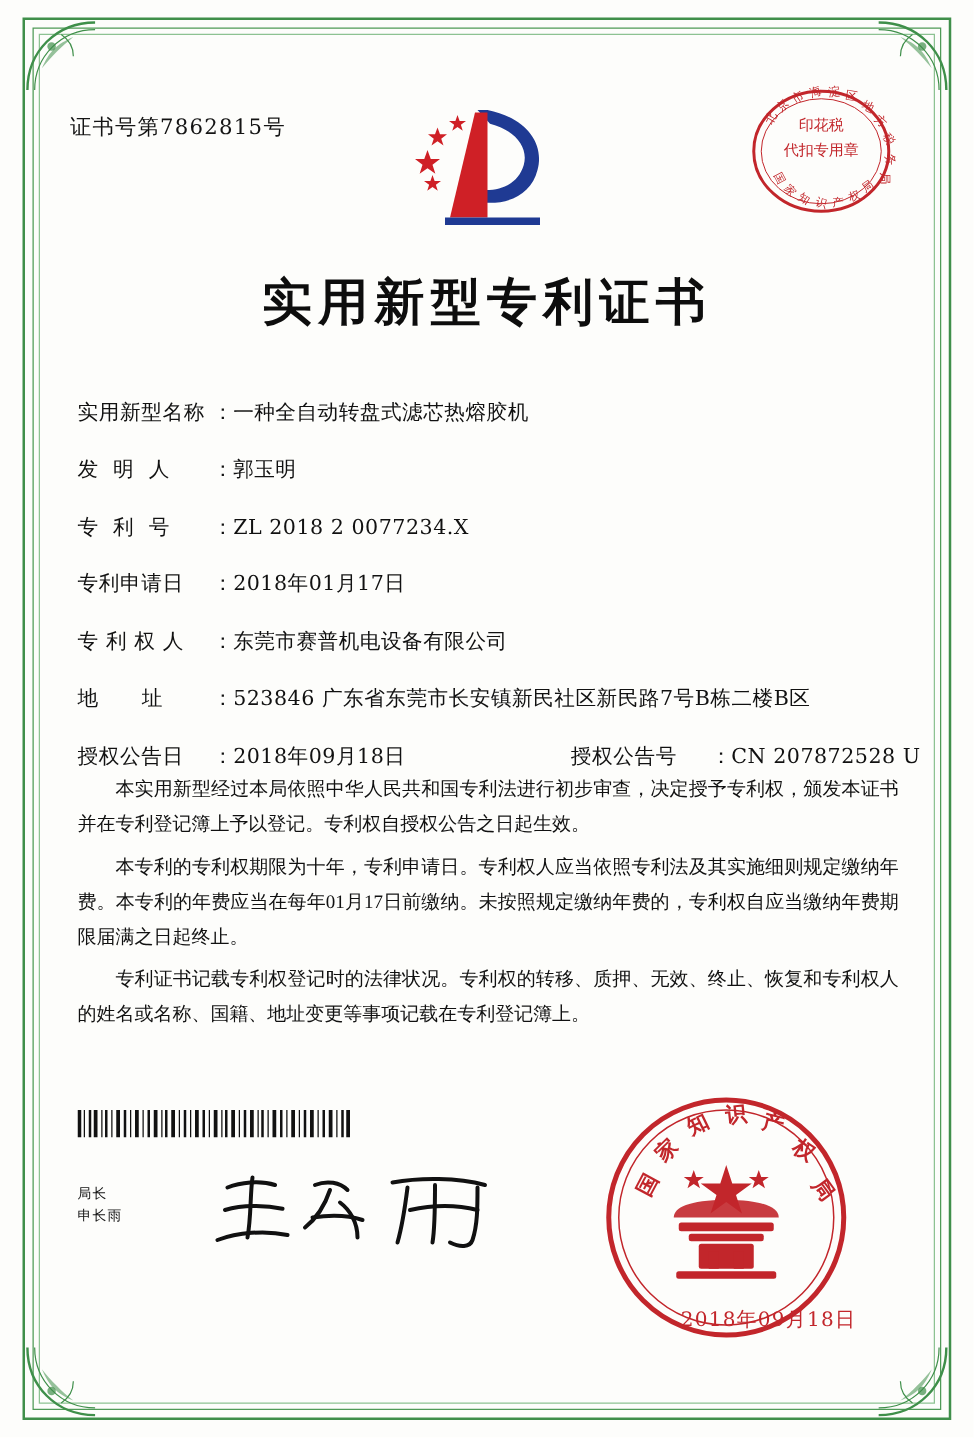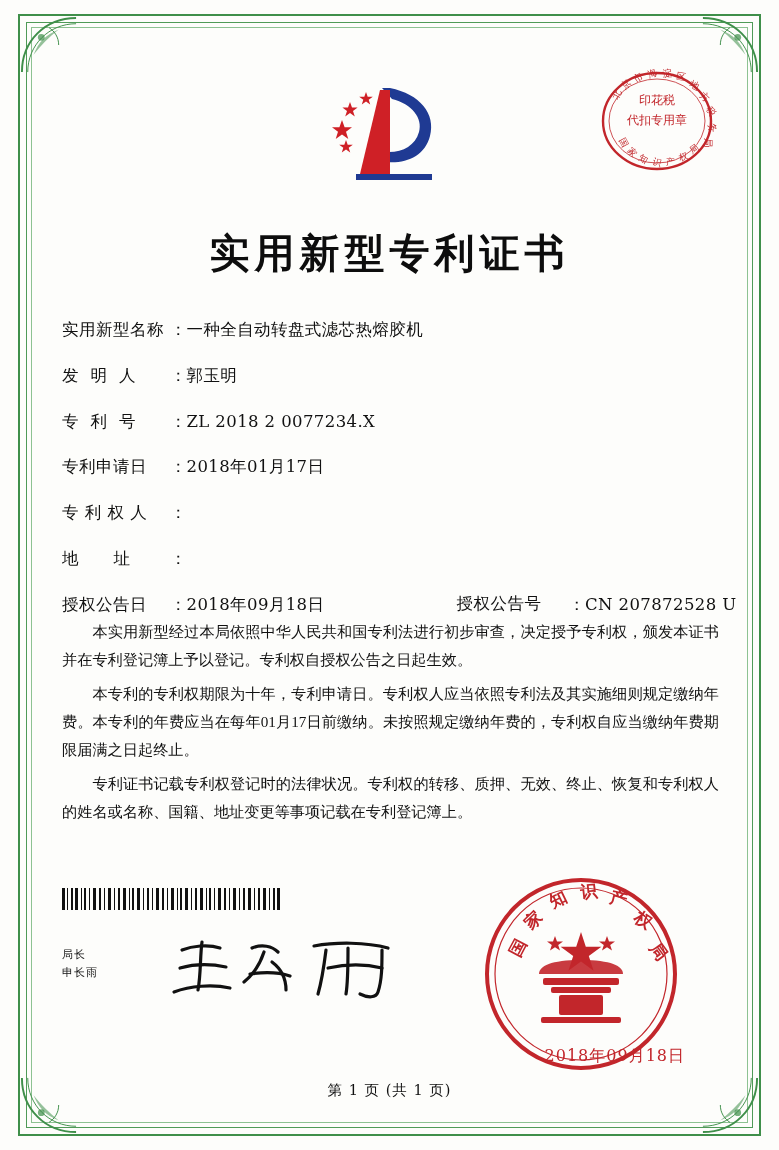--- a/index.html
+++ b/index.html
@@ -84,21 +84,21 @@
     right: 14px;
     top: 20px;
     width: 124px;
     height: 110px;
   }
   .seal-top svg { display:block; }
 
   .title {
     position: absolute;
     left: 0; right: 0;
-    top: 180px;
+    top: 168px;
     text-align: center;
     font-family: "DejaVu Serif", serif;
     font-weight: bold;
     font-size: 40px;
     letter-spacing: 5px;
     color: #0d0d0d;
   }
 
   
   .fields {
@@ -132,21 +132,20 @@
 
   .field-row.dual .field-value {
     flex: 0 0 auto;
     width: 270px;
   }
   .second-label {
     width: 112px;
     flex: 0 0 112px;
     white-space: pre;
     letter-spacing: 0.5px;
-    font-family: Liberation Mono, monospace;
   }
 
   
   .paras {
     position: absolute;
     left: 16px;
     right: 14px;
     top: 572px;
     font-family: Liberation Serif, serif;
     font-size: 15.2px;
@@ -261,20 +260,21 @@
       <path d="M2 58 C2 26 26 2 58 2" fill="none" stroke="currentColor" stroke-width="2"></path>
       <path d="M8 58 C8 30 30 8 58 8" fill="none" stroke="currentColor" stroke-width="1"></path>
       <path d="M14 40 C20 26 26 20 40 14 C30 22 22 30 14 40 Z" fill="currentColor" opacity="0.55"></path>
       <circle cx="22" cy="22" r="3.5" fill="currentColor" opacity="0.7"></circle>
       <path d="M30 12 C36 16 40 22 40 30" fill="none" stroke="currentColor" stroke-width="1"></path>
     </svg>
   </div>
 
   <div class="content">
 
+    <div class="cert-no">证书号第7862815号</div>
 
     <div class="logo">
       <svg viewBox="0 0 140 120">
 
         <path d="M62 14 L70 14 C100 20 116 40 110 62 C105 82 86 90 66 88 L66 78 C82 79 95 72 99 58 C103 44 92 30 72 25 Z" fill="#1f3a93"></path>
 
         <path d="M60 16 L70 16 L70 100 L40 100 Z" fill="#cf2026"></path>
 
         <path d="M36 100 L112 100 L112 106 L36 106 Z" fill="#1f3a93"></path>
 
@@ -337,24 +337,26 @@
         <span class="field-value">ZL 2018 2 0077234.X</span>
       </div>
       <div class="field-row">
         <span class="field-label">专利申请日</span>
         <span class="field-colon">：</span>
         <span class="field-value">2018年01月17日</span>
       </div>
       <div class="field-row">
         <span class="field-label">专 利 权 人</span>
         <span class="field-colon">：</span>
+        <span class="field-value">东莞市赛普机电设备有限公司</span>
       </div>
       <div class="field-row">
         <span class="field-label">地      址</span>
         <span class="field-colon">：</span>
+        <span class="field-value">523846 广东省东莞市长安镇新民社区新民路7号B栋二楼B区</span>
       </div>
       <div class="field-row dual">
         <span class="field-label">授权公告日</span>
         <span class="field-colon">：</span>
         <span class="field-value">2018年09月18日</span>
         <span class="second-label">授权公告号</span>
         <span class="field-colon">：</span>
         <span class="field-value">CN 207872528 U</span>
       </div>
     </div>
@@ -468,16 +470,15 @@
           <text transform="translate(100,24) rotate(-6)">识</text>
           <text transform="translate(128,28) rotate(14)">产</text>
           <text transform="translate(152,46) rotate(34)">权</text>
           <text transform="translate(168,74) rotate(54)">局</text>
         </g>
       </svg>
     </div>
 
     <div class="issue-date">2018年09月18日</div>
 
-    <div class="page-footer">第 1 页 (共 1 页)</div>
 
   </div>
 </div>
 
 </body></html>

